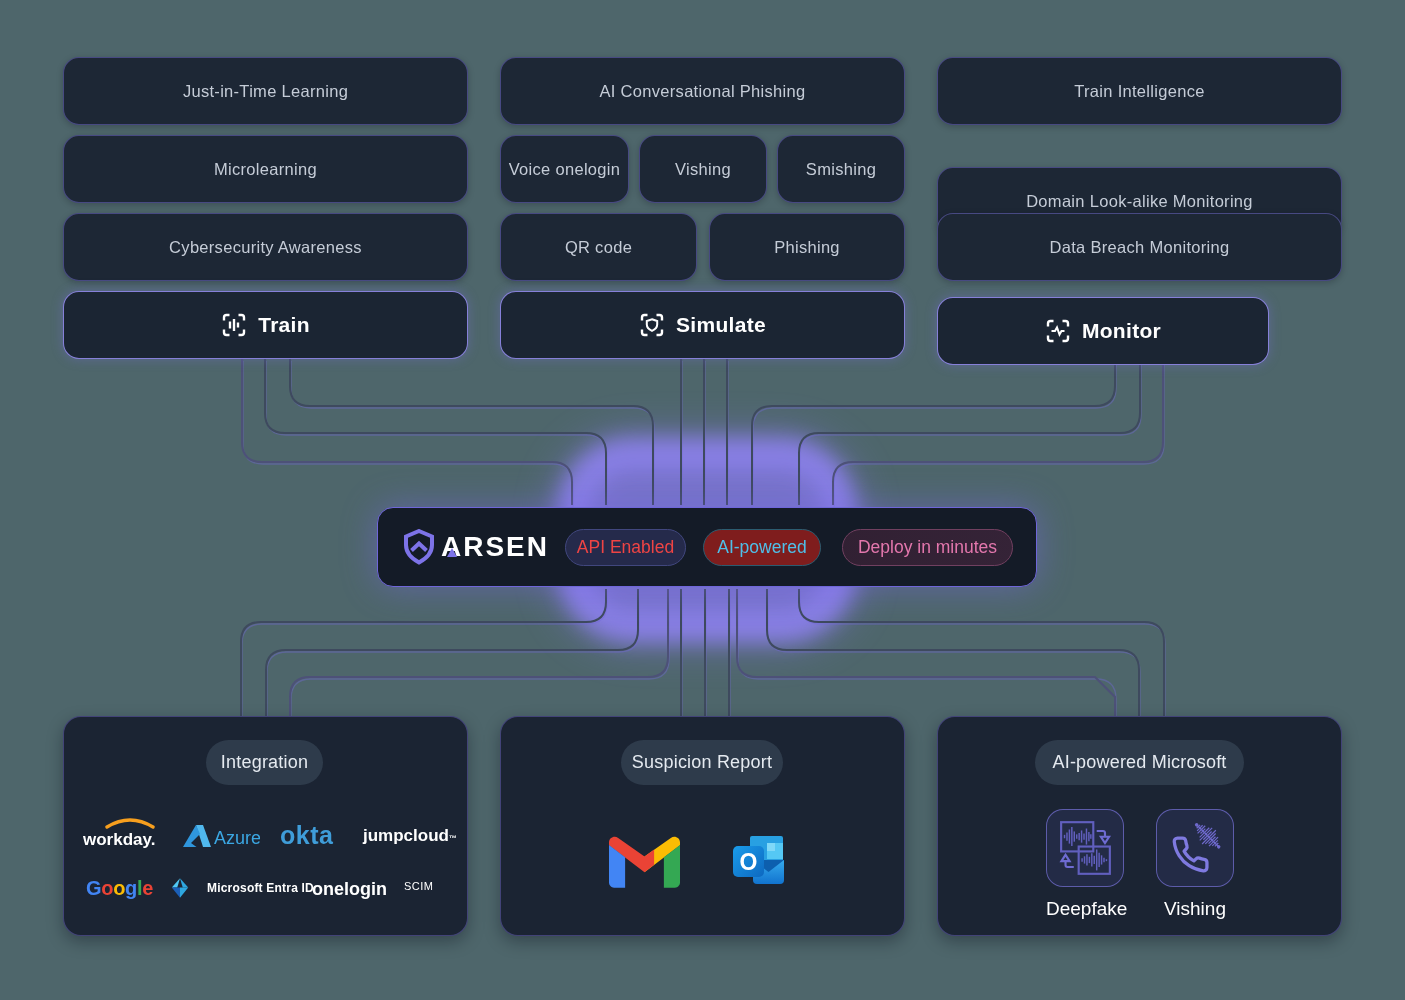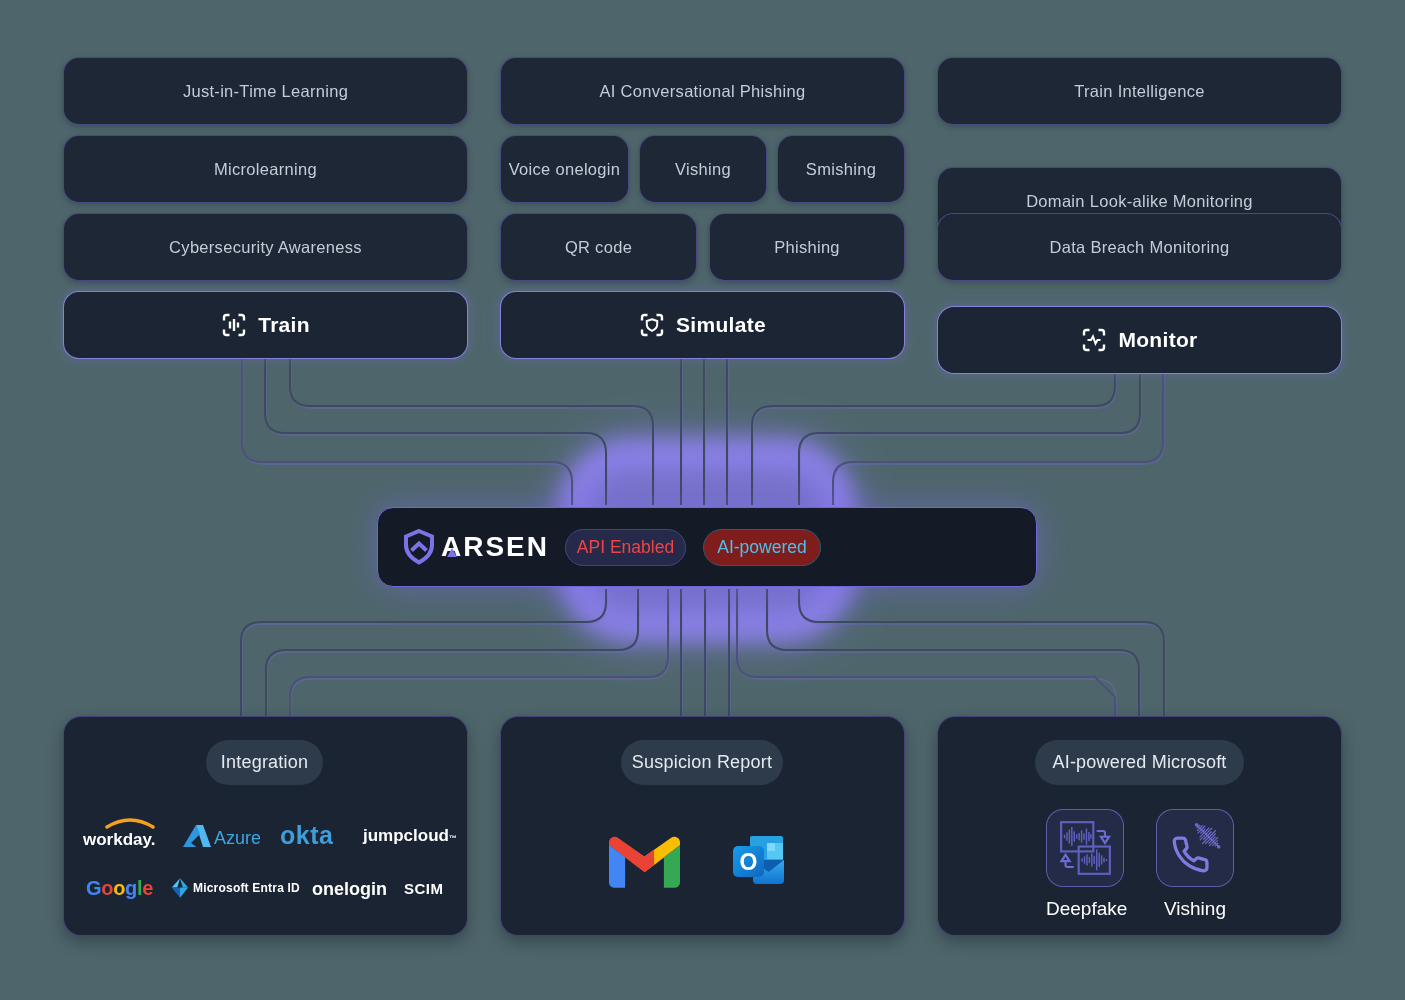--- a/index.html
+++ b/index.html
@@ -132,38 +132,39 @@
       <path d="M17.5,3 H20.5 Q23,3 23,5.5 V8.5"></path>
   <path d="M23,17.5 V20.5 Q23,23 20.5,23 H17.5"></path>
       <path d="M8.5,23 H5.5 Q3,23 3,20.5 V17.5"></path>
   <path d="M13,7.2 L18.2,9 V12.4 Q18.2,16.4 13,18.8 Q7.8,16.4 7.8,12.4 V9 Z" stroke-width="2"></path>
 </svg>
 Simulate</div>
 
 <div class="box" style="left:937px; top:57px; width:405px;">Train Intelligence</div>
 <div class="box" style="left:937px; top:135px; width:405px;margin-top:32px;">Domain Look-alike Monitoring</div>
 <div class="box" style="left:937px; top:213px; width:405px;text-align:right;">Data Breach Monitoring</div>
-<div class="box hl" style="left:937px; top:306px; width:405px;border-radius:17px;">
+<div class="box hl" style="left:937px; top:297px; width:332px;">
 <svg width="26" height="26" viewBox="0 0 26 26" fill="none" stroke="#ffffff" stroke-width="2.4">
   <path d="M3,8.5 V5.5 Q3,3 5.5,3 H8.5"></path>
       <path d="M17.5,3 H20.5 Q23,3 23,5.5 V8.5"></path>
   <path d="M23,17.5 V20.5 Q23,23 20.5,23 H17.5"></path>
       <path d="M8.5,23 H5.5 Q3,23 3,20.5 V17.5"></path>
   <path d="M6.5,13 H10 L12,9.5 L14.5,16.5 L16.5,13 H19.5" stroke-width="2"></path>
 </svg>
 Monitor</div>
 
 <div class="bar">
   <svg width="32" height="36" viewBox="0 0 32 36" style="margin-left:25px;">
     <path d="M16,2 L29,7.5 V16 Q29,26.5 16,33.5 Q3,26.5 3,16 V7.5 Z" fill="none" stroke="#7d73e8" stroke-width="4"></path>
     <path d="M8.5,21.5 L16,14.5 L23.5,21.5" fill="none" stroke="#7d73e8" stroke-width="4"></path>
   </svg>
   <div style="color:#fff; font-weight:bold; font-size:28px; letter-spacing:2px; margin-left:6px; position:relative;">ARSEN<span style="position:absolute; left:6px; top:17px; width:0; height:0; border-left:5.5px solid transparent; border-right:5.5px solid transparent; border-bottom:9px solid #7d73e8;"></span></div>
   <div class="badge" style="left:187px; width:121px; background:#252a4b; border:1px solid #41477e; color:#ef4444;">API Enabled</div>
   <div class="badge" style="left:325px; width:118px; background:#7f1d1d; border:1px solid #2c5c70; color:#4fbfe9;">AI-powered</div>
+  <div class="badge" style="left:464px; width:171px; background:linear-gradient(100deg,#34203394,#49294240),#2e2133; border:1px solid #714060; color:#e377ad;">Deploy in minutes</div>
 </div>
 
 <div class="card" style="left:63px;"></div>
 <div class="card" style="left:500px;"></div>
 <div class="card" style="left:937px;"></div>
 
 <div class="pill" style="left:206px; width:117px;">Integration</div>
 <div class="pill" style="left:621px; width:162px;">Suspicion Report</div>
 <div class="pill" style="left:1035px; width:209px;">AI-powered Microsoft</div>
 
@@ -186,24 +187,24 @@
 <div class="logolbl" style="left:86px; top:877px; font-size:20px; font-weight:600; letter-spacing:-0.3px;">
   <span style="color:#4285f4">G</span><span style="color:#ea4335">o</span><span style="color:#fbbc05">o</span><span style="color:#4285f4">g</span><span style="color:#34a853">l</span><span style="color:#ea4335">e</span>
 </div>
 <div class="logolbl" style="left:171px; top:878px; display:flex; align-items:center;">
   <svg width="18" height="20" viewBox="0 0 23 25">
     <path d="M11.5,0 L22,12 L15,12 Z" fill="#2ea7e0"></path>
     <path d="M11.5,0 L1,12 L8,12 Z" fill="#50c8f5"></path>
     <path d="M1,12 L11.5,25 L11.5,12 Z" fill="#1b5fb8"></path>
     <path d="M22,12 L11.5,25 L11.5,12 Z" fill="#2ea7e0"></path>
   </svg>
-  <span style="font-size:12px; font-weight:bold; margin-left:4px; letter-spacing:0.2px;">Microsoft Entra ID</span>
+  <span style="font-size:12px; font-weight:bold; margin-left:18px; letter-spacing:0.2px;">Microsoft Entra ID</span>
 </div>
 <div class="logolbl" style="left:312px; top:879px; font-size:18px; font-weight:600;">onelogin</div>
-<div class="logolbl" style="left:404px; top:880px; font-size:15px; font-weight:bold; letter-spacing:0.5px;">SCIM</div>
+<div class="logolbl" style="left:404px; top:880px; font-size:11px; font-weight:normal; letter-spacing:0.5px;">SCIM</div>
 
 <svg style="position:absolute; left:609px; top:834px; z-index:4;" width="71" height="54" viewBox="0 0 48 36">
   <path d="M24,25.6 L48,7.3 V5.4 C48,2.3 44.4,0.5 41.8,2.4 L24,15 Z" fill="#fbbc04"></path>
   <path d="M0,7.3 L24,25.6 L30.5,20.6 L30.5,10.2 L24,15 L6.2,2.4 C3.6,0.5 0,2.3 0,5.4 Z" fill="#ea4335"></path>
   <path d="M3.4,36 H10.9 V15.5 L0,7.2 V32.6 C0,34.5 1.5,36 3.4,36 Z" fill="#4285f4"></path>
   <path d="M37.1,36 H44.6 C46.5,36 48,34.5 48,32.6 V7.2 L37.1,15.5 Z" fill="#34a853"></path>
 </svg>
 <svg style="position:absolute; left:731px; top:835px; z-index:4;" width="57" height="53" viewBox="0 0 57 53">
   <defs>
     <linearGradient id="olq" x1="0" y1="0" x2="1" y2="1">

